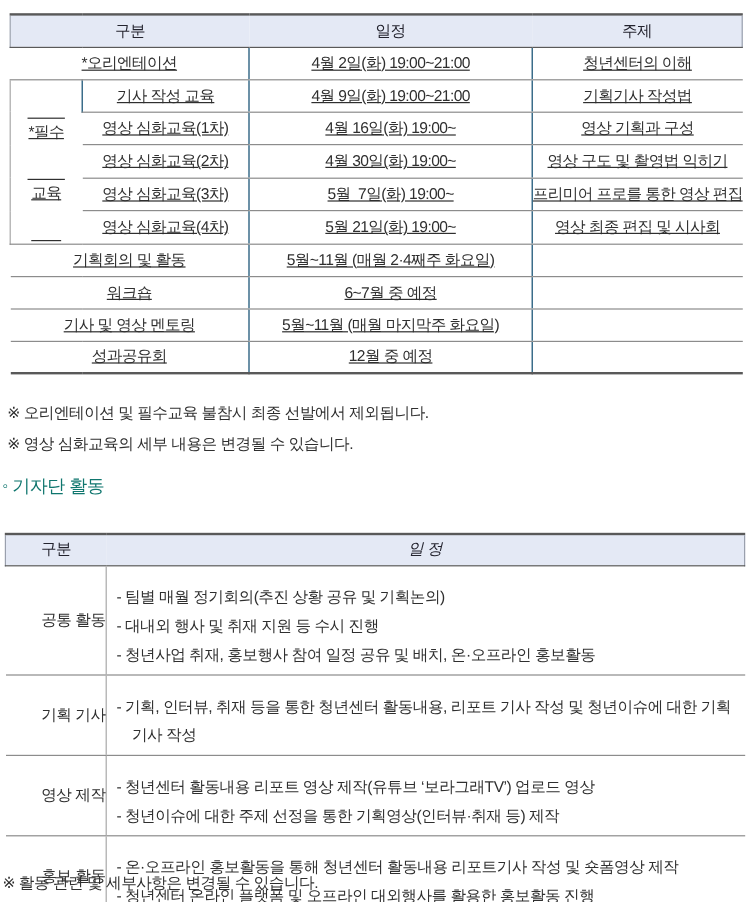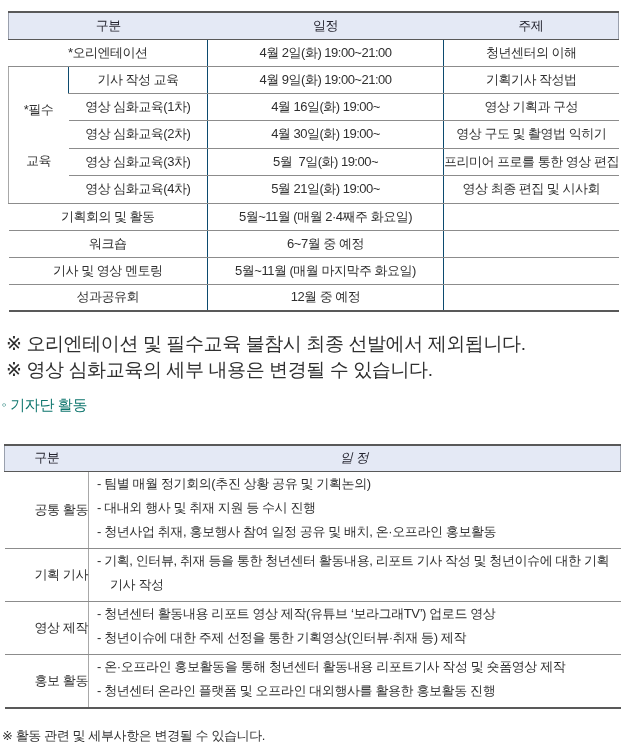--- a/index.html
+++ b/index.html
@@ -13,47 +13,47 @@
 
   
   .t1-wrap { position:absolute; left:8px; top:11px; width:610px; }
   .t1 { width:610px; border-top:2px solid #595959; border-bottom:2px solid #595959;
         font-size:13px; letter-spacing:-0.5px; }
   .t1 th { height:27px; background:#e4e9f5; color:#23232e;
            border-bottom:1px solid #595959; text-align:center; }
   .t1 th:first-child { border-left:1px solid #9aa0ad; }
   .t1 th:last-child  { border-right:1px solid #9aa0ad; }
   .t1 td { height:27px; text-align:center; white-space:pre;
-           border-bottom:1px solid #8c8c8c; overflow:hidden; }
+           border-bottom:1px solid #8c8c8c; overflow:hidden;text-decoration:underline; }
   .t1 td + td { border-left:1px solid #0c4a6e; }
   .t1 td.group { border-left:1px solid #a8a8a8; line-height:17px; }
   .t1 td.empty { }
 
   
-  .notes1 { position:absolute; left:6px; top:331px; font-size:19px;
+  .notes1 { position:absolute; left:6px; top:331px; font-size:13px;
             letter-spacing:-0.4px; line-height:26px; }
   .foot-note { position:absolute; left:2px; top:727px; font-size:13px;
                letter-spacing:-0.4px;text-align:right; }
 
   
   .sec-head { position:absolute; left:2px; top:396px; font-size:15px;
               letter-spacing:-0.4px; color:#0f766e; }
   .sec-head .marker { font-size:13px; margin-right:4px; position:relative; top:-1px; }
 
   
   .t2-wrap { position:absolute; left:4px; top:444px; width:616px; }
   .t2 { width:616px; border-top:2px solid #595959; border-bottom:2px solid #595959;
         font-size:13px; letter-spacing:-0.4px; }
   .t2 th { height:26px; background:#e4e9f5; color:#23232e;
            border-bottom:1px solid #595959; text-align:center; }
   .t2 th:first-child { border-left:1px solid #9aa0ad; }
   .t2 th:last-child  { border-right:1px solid #9aa0ad;font-style:italic; }
   .t2 td { border-bottom:1px solid #8c8c8c; }
   .t2 td.cat { text-align:right; white-space:nowrap; }
-  .t2 td.details { border-left:1px solid #a8a8a8; padding:0 4px 4px 8px; }
+  .t2 td.details { border-left:1px solid #a8a8a8; padding:14px 4px 4px 8px; }
   .t2 .item { padding-left:13px; text-indent:-13px; line-height:24px; }
 </style>
 </head>
 <body>
 
 <div class="t1-wrap">
   <table class="t1">
     <colgroup>
       <col style="width:60px">
         <col style="width:139px">

